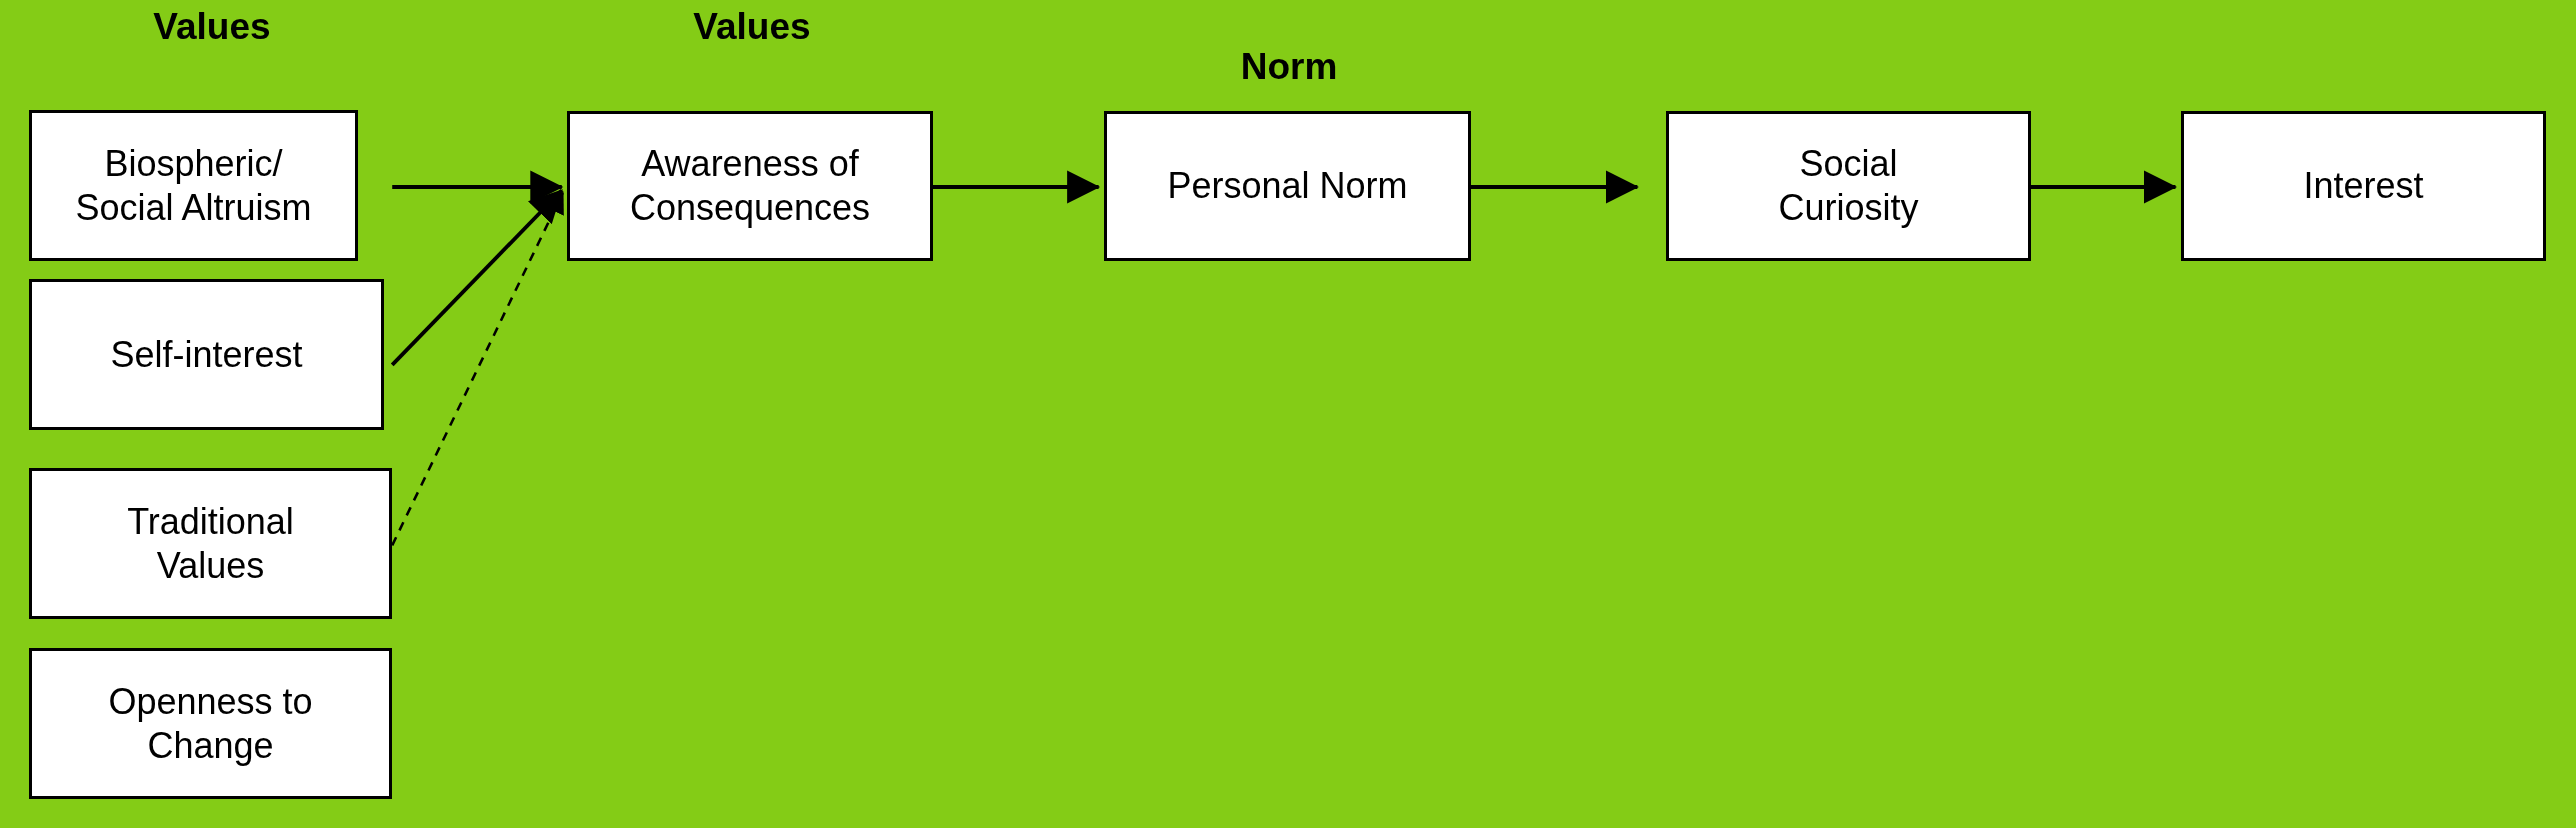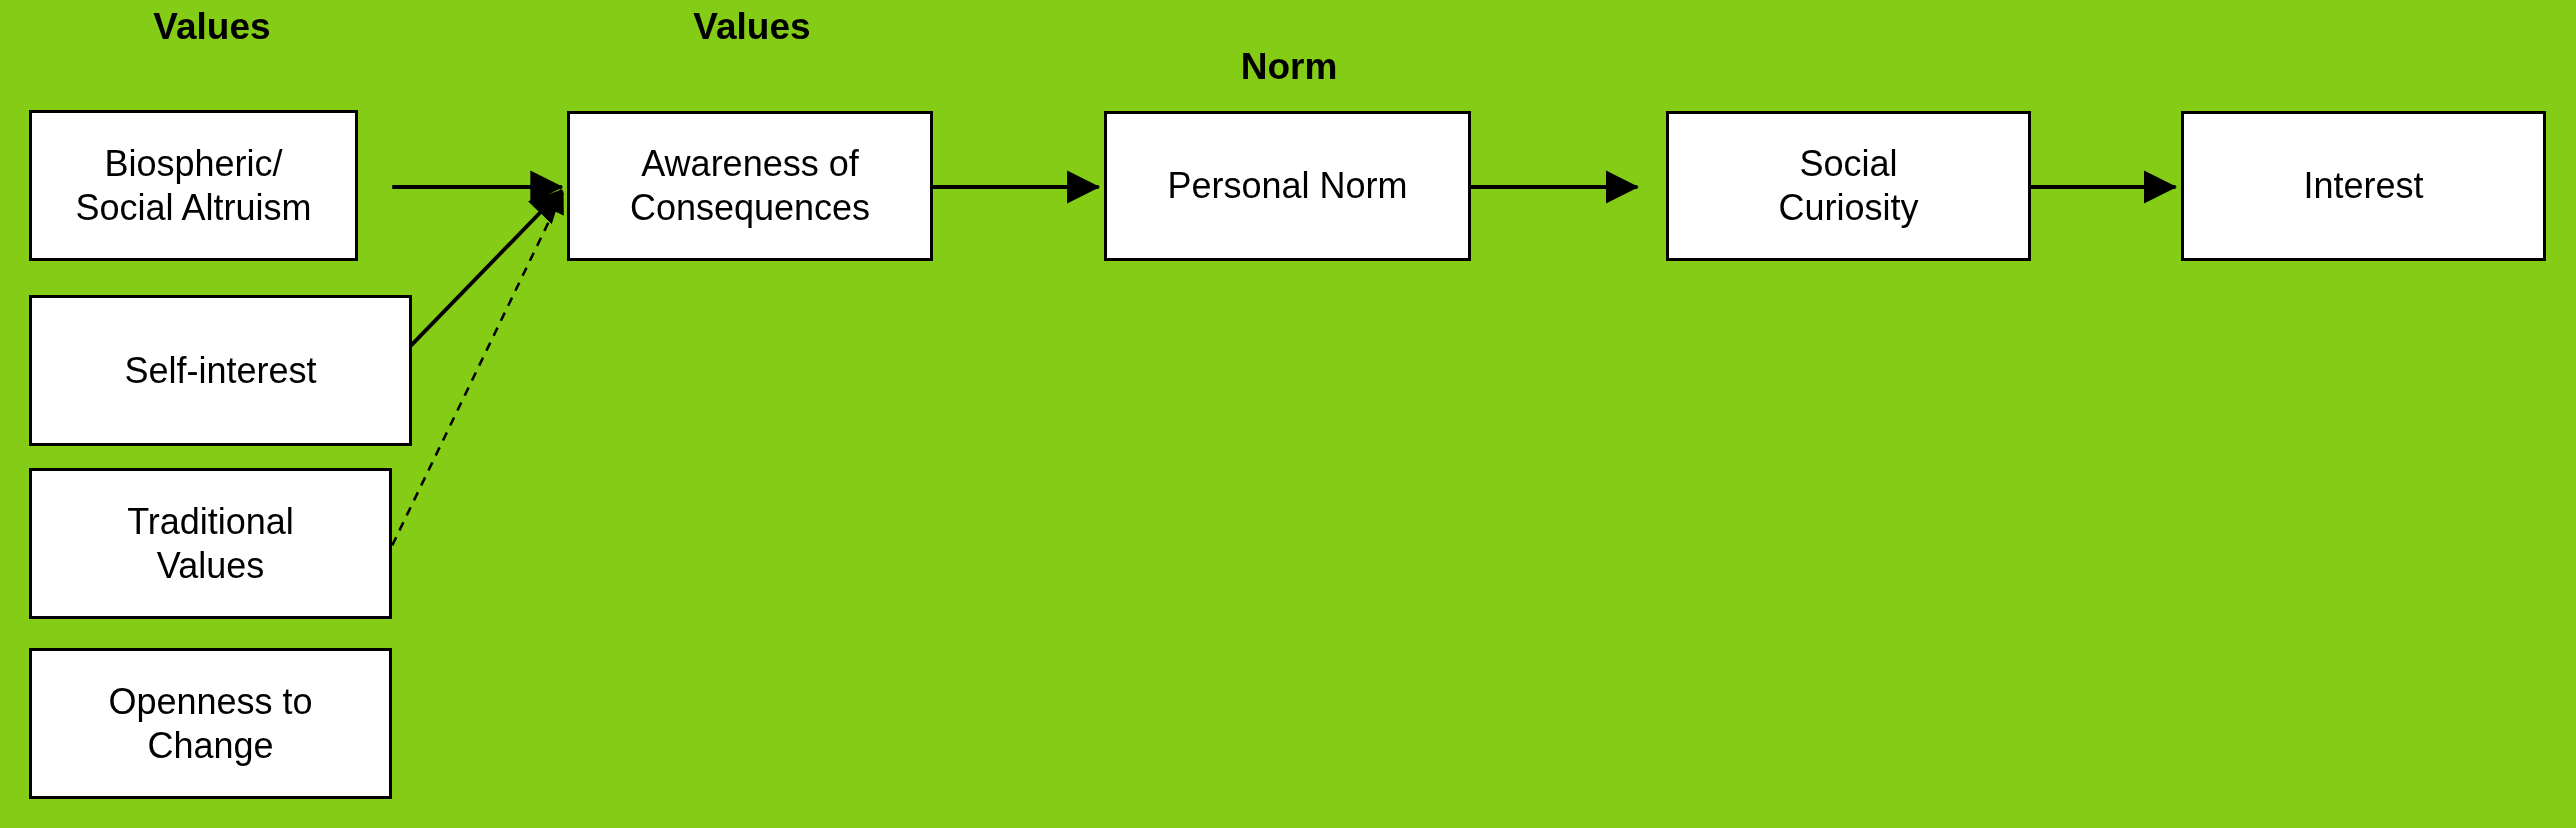--- a/index.html
+++ b/index.html
@@ -82,21 +82,21 @@
         <polyline points="2298,292 2559,292" fill="none" stroke="#000000" stroke-width="6" marker-end="url(#arrowhead)"></polyline>
         <polyline points="3138,292 3400,292" fill="none" stroke="#000000" stroke-width="6" marker-end="url(#arrowhead)"></polyline>
       </g>
   </svg>
 
   <div class="node-box" style="left: 29px; top: 110px; width: 329px; height: 151px;">
     <span class="node-label">Biospheric/
 Social Altruism</span>
   </div>
 
-  <div class="node-box" style="left: 29px; top: 295px; width: 383px; height: 151px; align-items: center;">
+  <div class="node-box" style="left: 29px; top: 279px; width: 355px; height: 151px; align-items: center;">
     <span class="node-label">Self-interest</span>
   </div>
 
   <div class="node-box" style="left: 29px; top: 468px; width: 363px; height: 151px;">
     <span class="node-label">Traditional
 Values</span>
   </div>
 
   <div class="node-box" style="left: 29px; top: 648px; width: 363px; height: 151px;">
     <span class="node-label">Openness to

